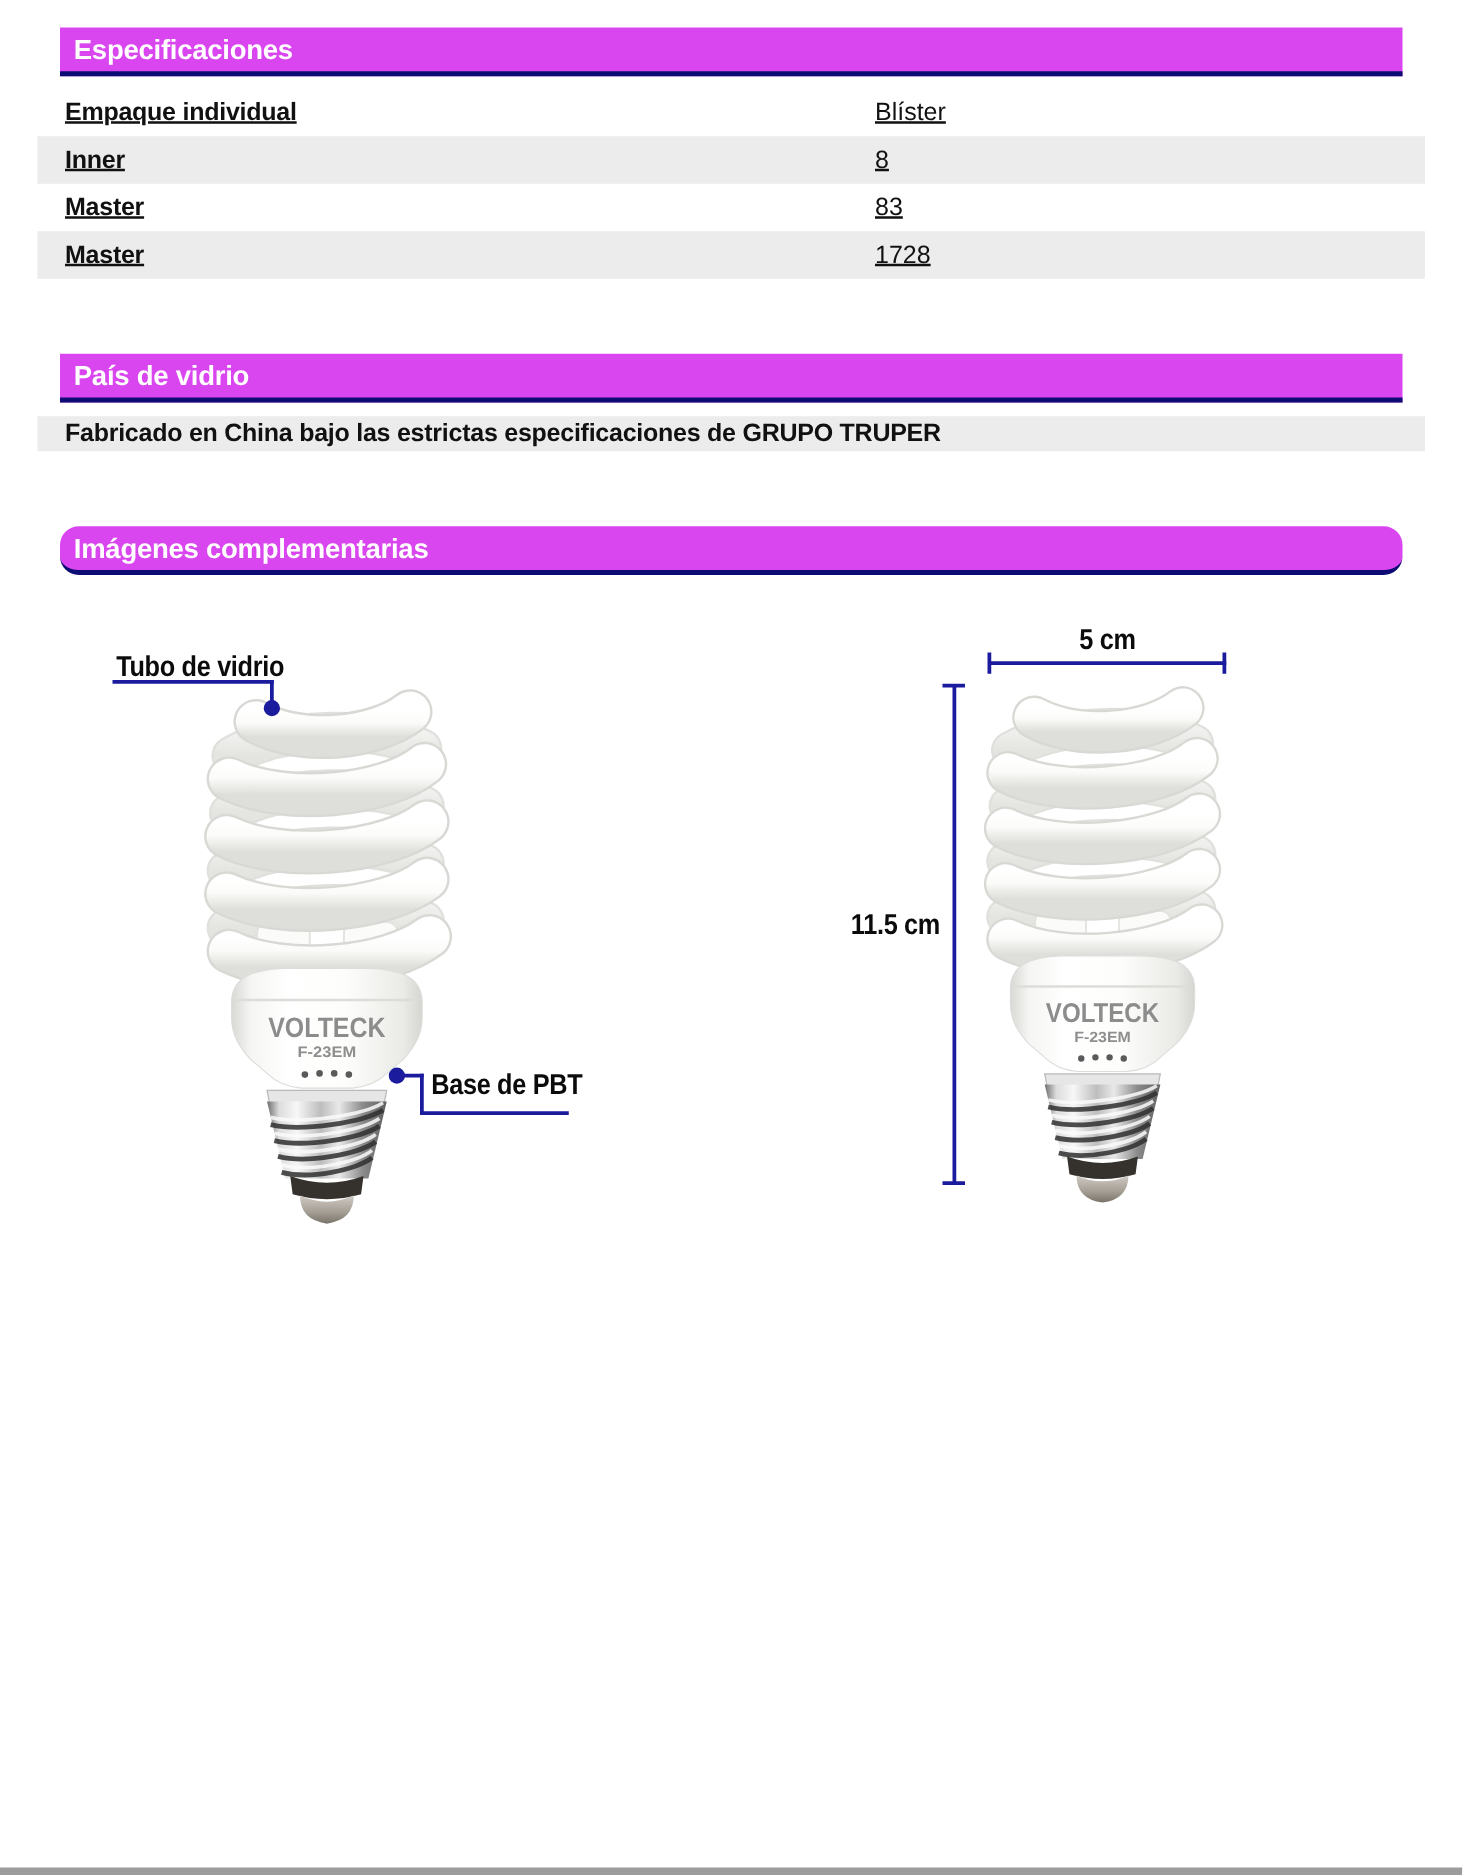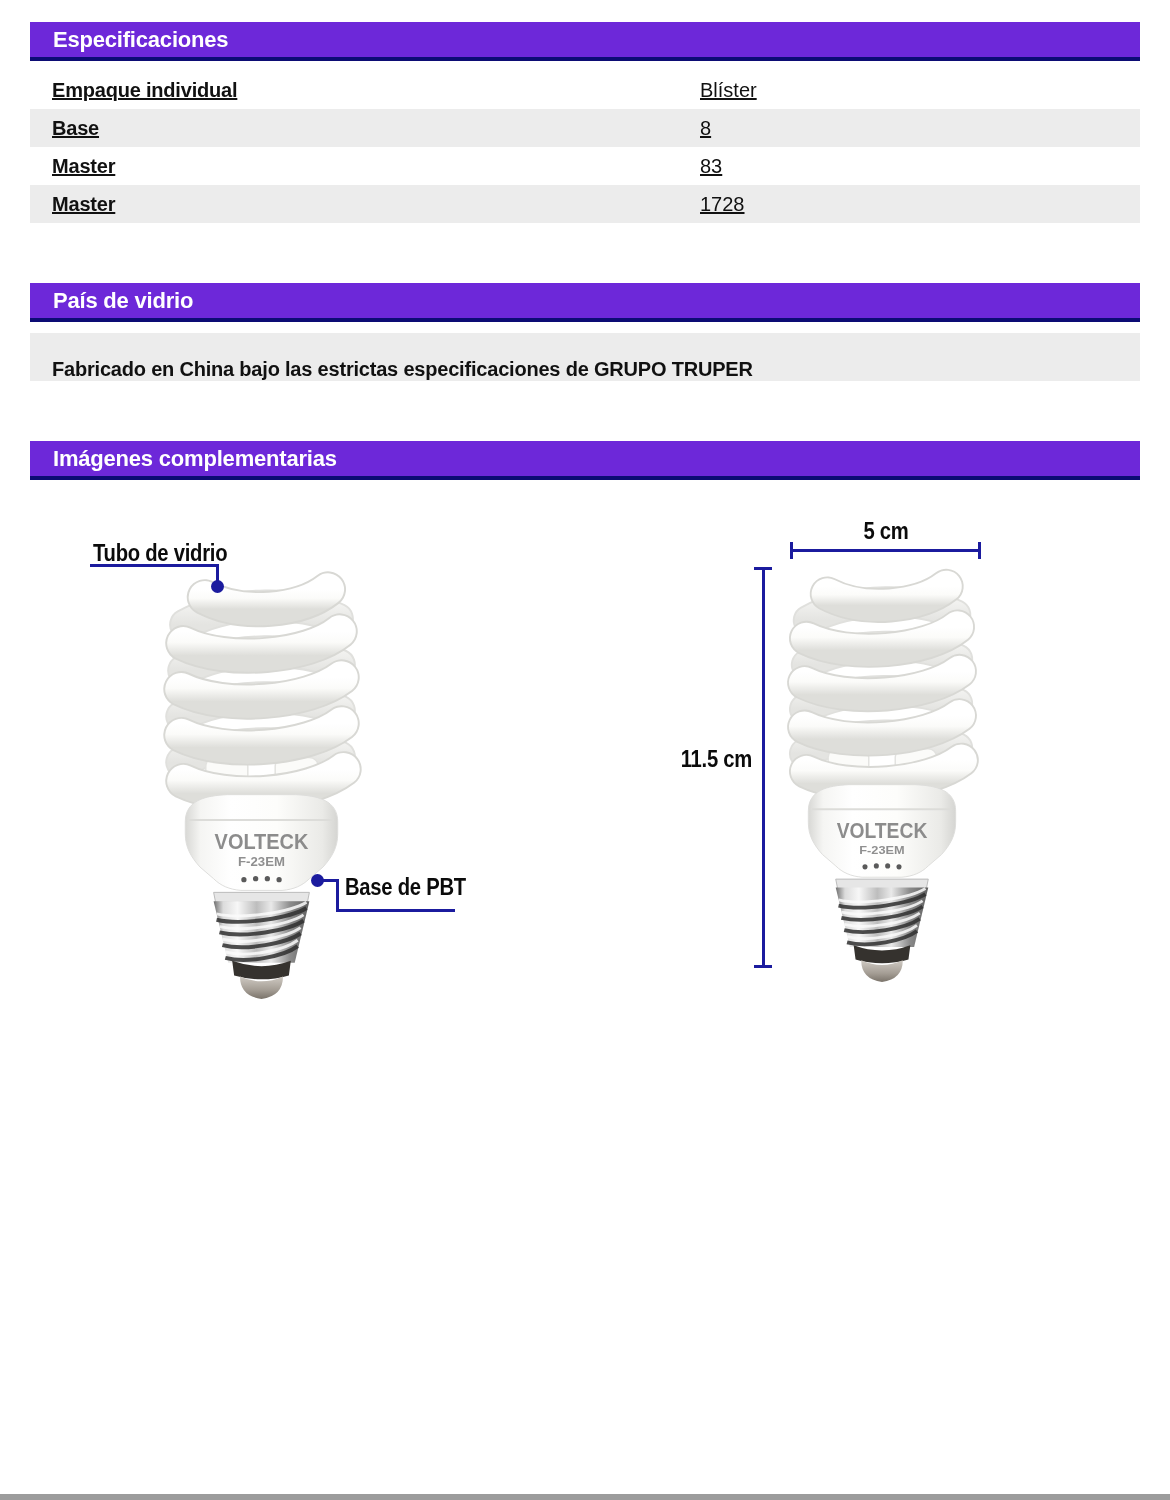--- a/index.html
+++ b/index.html
@@ -6,54 +6,54 @@
   .page{
     position:relative;
     width:1170px;height:1500px;
     background:#ffffff;
     font-family:"Liberation Sans", sans-serif;
     color:#111;
     overflow:hidden;
   }
   
   .bar{
-    margin:0 30px;
+    margin:0 48px;
     height:35px;
     line-height:35px;
-    background:#6d28d9;
+    background:#d946ef;
     border-bottom:4px solid #0c0c74;
     color:#ffffff;
     font-size:22px;
     font-weight:bold;
-    padding-left:23px;
+    padding-left:11px;
     letter-spacing:-0.2px;
   }
   .bar-1{margin-top:22px;}
   .bar-2{margin-top:60px;}
-  .bar-3{margin-top:60px;}
+  .bar-3{margin-top:60px;border-radius:15px;}
   
   .spec-table{margin:10px 30px 0 30px;text-decoration:underline;}
   .spec-row{
     height:38px;
     display:grid;
     grid-template-columns:648px 1fr;
     align-items:center;
     padding-left:22px;
     font-size:20px;
   }
   .spec-row.gray{background:#ececec;}
   .spec-label{font-weight:bold;letter-spacing:-0.2px;}
   .spec-value{font-weight:normal;}
   
   .origin-row{
     margin:11px 30px 0 30px;
-    height:48px;
+    height:28px;
     background:#ececec;
     display:flex;
-    align-items:flex-end;
+    align-items:center;
     padding-left:22px;
     font-size:20px;
     font-weight:bold;
     letter-spacing:-0.2px;
   }
   
   .figure{
     position:relative;
     height:520px;
     margin-top:16px;
@@ -113,21 +113,21 @@
   <div class="bar bar-1">
     <span>Especificaciones</span>
   </div>
 
   <div class="spec-table">
     <div class="spec-row">
       <div class="spec-label">Empaque individual</div>
       <div class="spec-value">Blíster</div>
     </div>
     <div class="spec-row gray">
-      <div class="spec-label">Base</div>
+      <div class="spec-label">Inner</div>
       <div class="spec-value">8</div>
     </div>
     <div class="spec-row">
       <div class="spec-label">Master</div>
       <div class="spec-value">83</div>
     </div>
     <div class="spec-row gray">
       <div class="spec-label">Master</div>
       <div class="spec-value">1728</div>
     </div>

